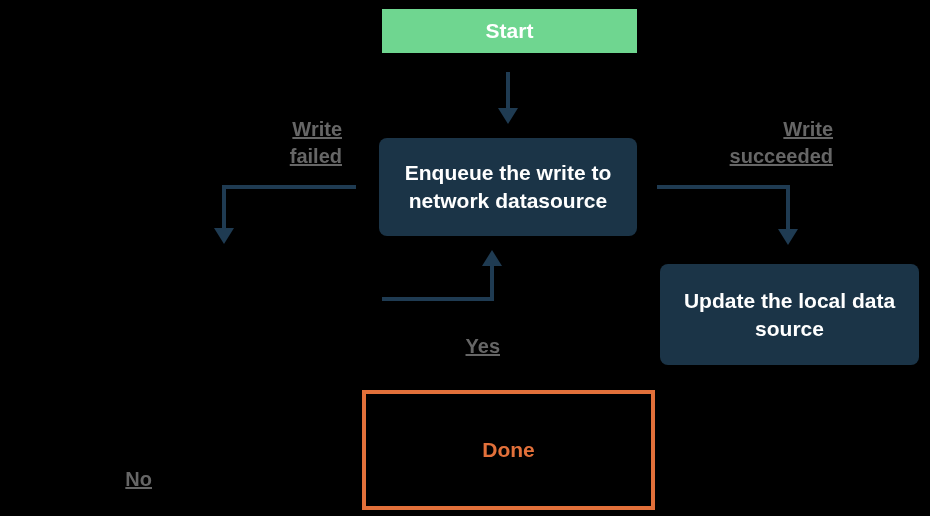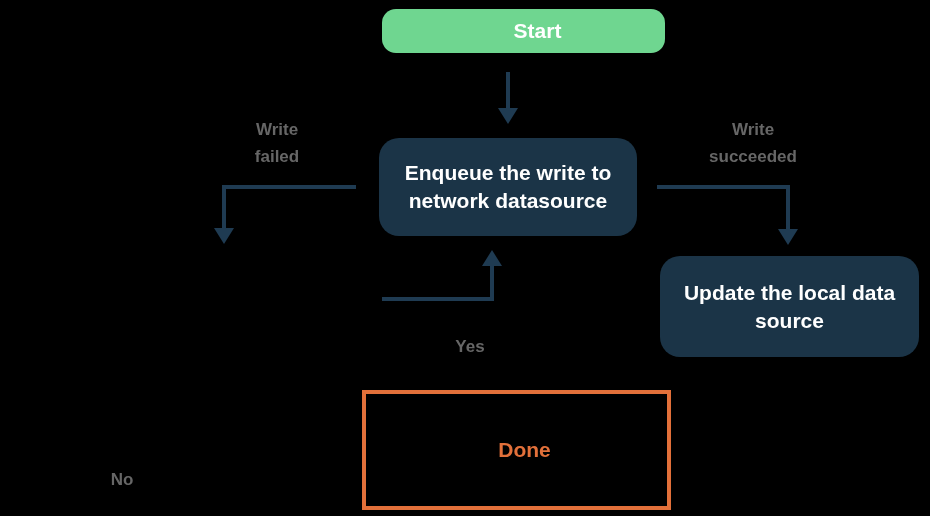--- a/index.html
+++ b/index.html
@@ -18,59 +18,58 @@
     align-items: center;
     justify-content: center;
     text-align: center;
     color: var(--text-white, #fff);
     font-size: 21px;
     line-height: 28px;
     white-space: pre-line;
   }
   .node-green {
     background: var(--node-green, #6FD690);
-    border-radius: 14px;
-    padding-left: 28px;
+    border-radius: 0;
   }
   .node-navy {
     background: var(--node-navy, #1B3447);
-    border-radius: 20px;
+    border-radius: 8px;
   }
   .node-outline {
     background: transparent;
     border: 4px solid var(--accent-orange, #E2703A);
     color: var(--accent-orange, #E2703A);
-    padding-left: 16px;
   }
   .edge-label {
     position: absolute;
     color: var(--label-gray, #666);
-    font-size: 17px;
+    font-size: 20px;
     line-height: 27px;
-    text-align: center;
+    text-align: right;
     white-space: pre-line;
+    text-decoration: underline;
   }
   .seg { position: absolute; background: var(--arrow, #1F3B52); }
   .head { position: absolute; width: 0; height: 0; }
   .head-down {
     border-left: 10px solid transparent;
     border-right: 10px solid transparent;
     border-top: 16px solid var(--arrow, #1F3B52);
   }
   .head-up {
     border-left: 10px solid transparent;
     border-right: 10px solid transparent;
     border-bottom: 16px solid var(--arrow, #1F3B52);
   }
 
   
   #start-node   { left: 382px; top: 9px;   width: 255px; height: 44px; }
   #enqueue-node { left: 379px; top: 138px; width: 258px; height: 98px; }
   #retry-node   { left: 101px; top: 263px; width: 258px; height: 102px; }
-  #update-node  { left: 660px; top: 256px; width: 259px; height: 101px; }
+  #update-node  { left: 660px; top: 264px; width: 259px; height: 101px; }
   #done-node    { left: 362px; top: 390px; width: 285px; height: 112px; }
 
   
   #label-write-failed    { left: 212px; top: 116px; width: 130px; }
   #label-write-succeeded { left: 673px; top: 116px; width: 160px; }
   #label-yes             { left: 440px; top: 333px; width: 60px; }
   #label-no              { left: 92px;  top: 441px; width: 60px; margin-top: 25px; }
 </style>
 </head>
 <body>

